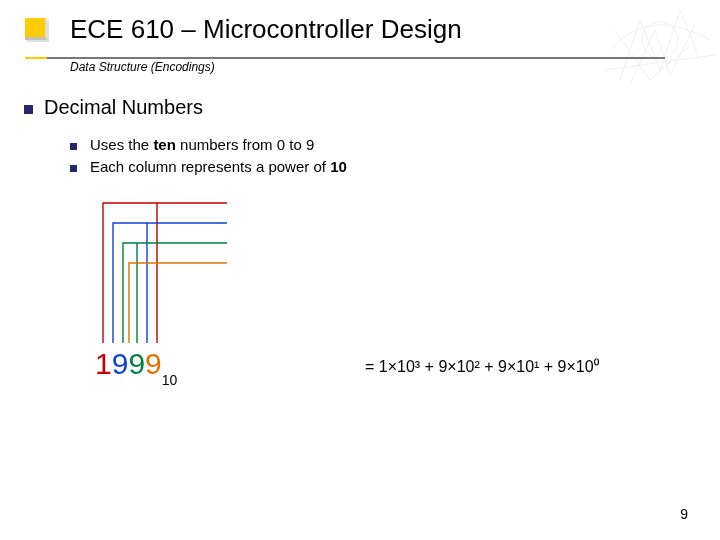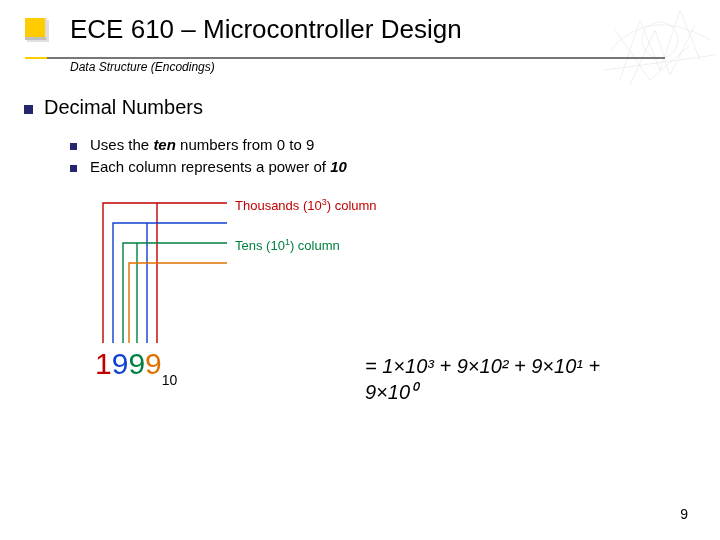--- a/index.html
+++ b/index.html
@@ -78,21 +78,21 @@
   .sub-bullet.sb1 { left: 70px; top: 143px; }
   .sub-bullet.sb2 { left: 70px; top: 165px; }
   .sub-line {
     position: absolute;
     left: 90px;
     font-size: 15px;
     color: #000;
   }
   .sub-line.l1 { top: 136px; }
   .sub-line.l2 { top: 158px; }
-  .bolditalic { font-weight: bold; font-style: italic; }
+  .bolditalic { font-weight: bold; }
 
   .diagram {
     position: absolute;
     left: 95px;
     top: 195px;
     width: 540px;
     height: 230px;
   }
   
   .col-label {
@@ -118,24 +118,23 @@
   .bignum .d1 { color: #c00000; }
   .bignum .d2 { color: #1040d0; }
   .bignum .d3 { color: #008040; }
   .bignum .d4 { color: #e07000; }
   .bignum sub { font-size: 14px; color: #000; vertical-align: sub; position: relative; top: 4px; }
 
   .expansion {
     position: absolute;
     left: 270px;
     top: 160px;
-    font-size: 20px;
+    font-size: 16px;
     font-family: Arial, sans-serif;
     color: #000;
-    font-style: italic;
   }
 
   
   .brackets {
     position: absolute;
     left: 0;
     top: 0;
     width: 260px;
     height: 200px;
   }
@@ -175,26 +174,20 @@
   <span>Uses the </span><span class="bolditalic">ten</span><span> numbers from 0 to 9</span>
 </div>
 
 <div class="sub-bullet sb2"></div>
 <div class="sub-line l2">
   <span>Each column represents a power of </span><span class="bolditalic">10</span><span></span>
 </div>
 
 <div class="diagram">
 
-  <div class="col-label lbl-th">
-    <span>Thousands</span> (10<sup>3</sup>) column
-  </div>
-  <div class="col-label lbl-te">
-    <span>Tens</span> (10<sup>1</sup>) column
-  </div>
 
   <svg class="brackets" viewBox="0 0 260 200">
     <g fill="none" stroke-width="1.4">
 
       <path stroke="#c00000" d="M132 8 L8 8 L8 148 M132 8 L62 8 L62 148"></path>
 
       <path stroke="#1040d0" d="M132 28 L18 28 L18 148 M132 28 L52 28 L52 148"></path>
 
       <path stroke="#008040" d="M132 48 L28 48 L28 148 M132 48 L42 48 L42 148"></path>
 

